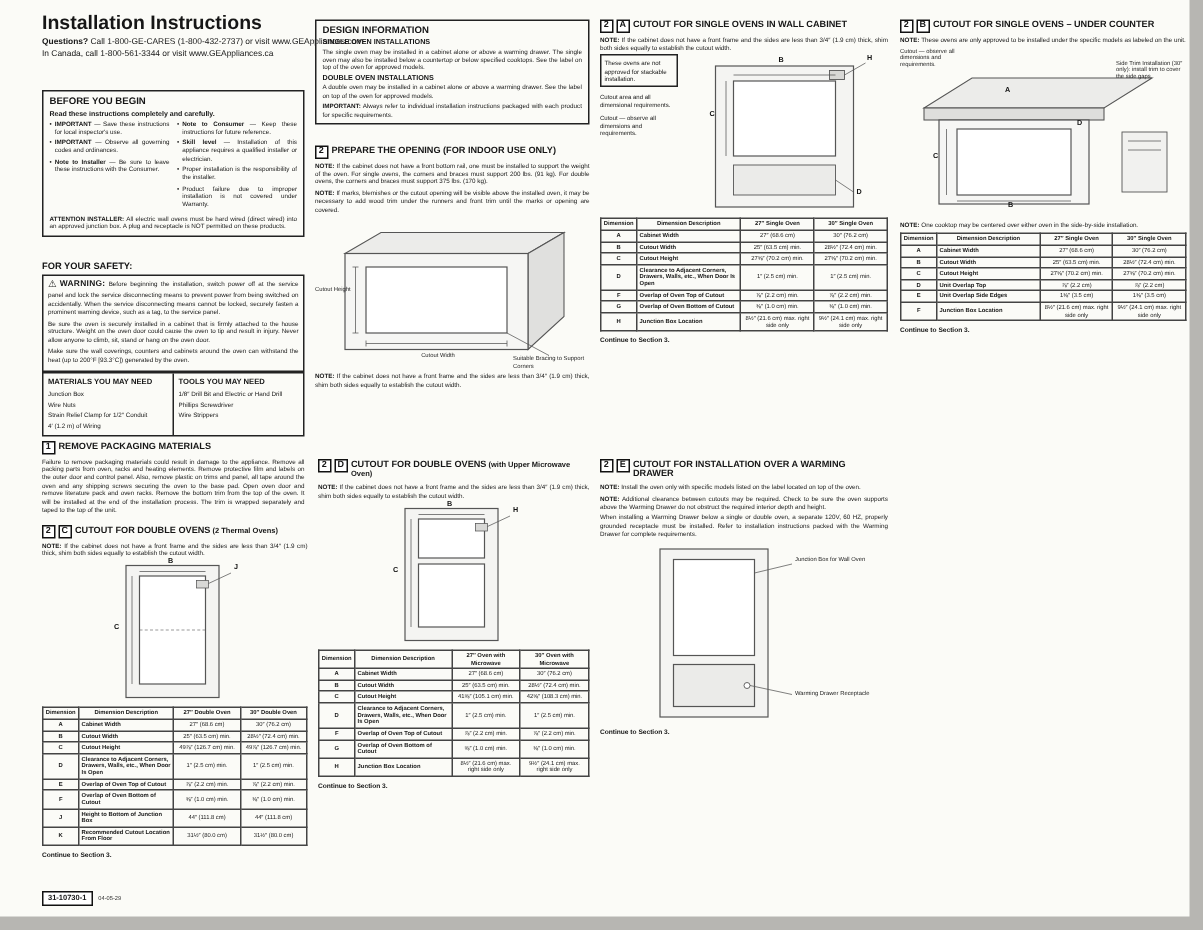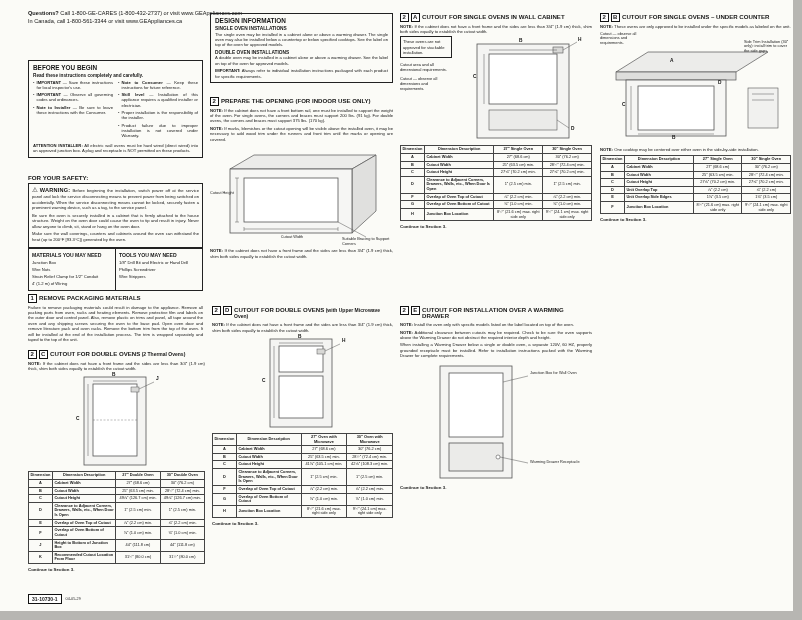--- a/index.html
+++ b/index.html
@@ -98,20 +98,21 @@
   .footer { position:absolute; left:28px; top:594px; display:flex; align-items:center; gap:4px; }
   .partbox { border:1px solid #111; font-size:5px; font-weight:bold; padding:1px 3px; background:#fff; }
   .fdate { font-size:3.8px; color:#333; }
 </style>
 </head>
 <body>
 
 <div class="sheet">
 
   <header class="hdr">
+    <div class="t1">Installation Instructions</div>
     <div class="q"><b>Questions?</b><span> Call 1-800-GE-CARES (1-800-432-2737) or visit www.GEAppliances.com</span></div>
     <div class="q">In Canada, call 1-800-561-3344 or visit www.GEAppliances.ca</div>
   </header>
 
   <section class="box byb">
     <div class="bhead">BEFORE YOU BEGIN</div>
     <div class="intro">Read these instructions completely and carefully.</div>
     <div class="twocol">
       <ul class="blist">
 

